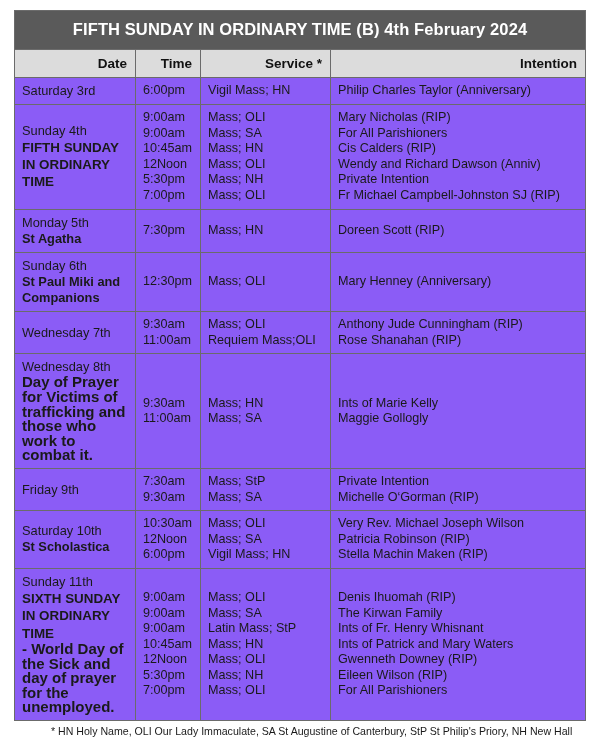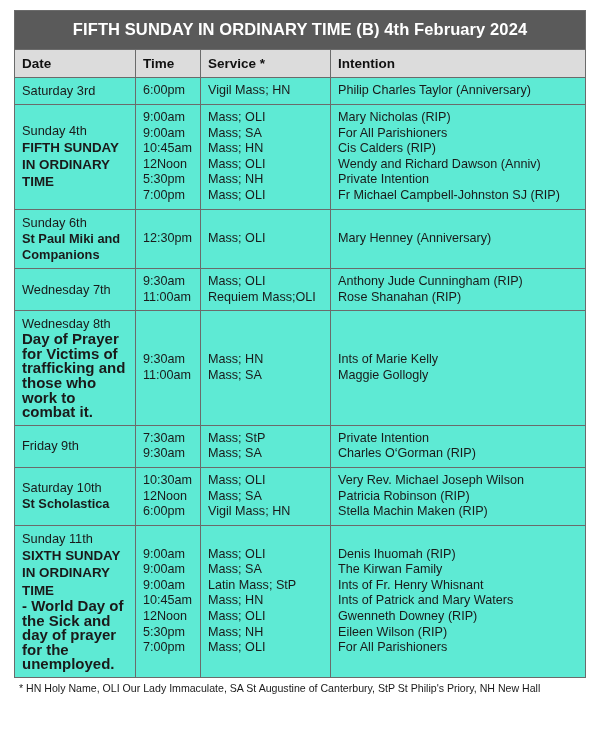--- a/index.html
+++ b/index.html
@@ -46,30 +46,30 @@
     letter-spacing: 0.1px;
     border: none;
   }
 
   
   tr.head-row th {
     background: #dcdcdc;
     color: #111111;
     font-size: 13.5px;
     font-weight: bold;
-    text-align: left;
-    padding: 6px 8px 6px 7px;
+    text-align: right;
+    padding: 6px 8px 6px 24px;
     border: 1px solid #6b6b6b;
     border-top: 1px solid #6b6b6b;
   }
 
   
   table.schedule td.cell {
     border: 1px solid #6b6b6b;
-    background: #5eead4;
+    background: #8b5cf6;
     font-size: 12.6px;
     line-height: 15.6px;
     padding: 5px 7px 5px 7px;
     vertical-align: middle;
     color: #1a1a1a;
   }
   td.cell.date-cell   { vertical-align: middle; }
   td.cell.time-cell   { white-space: nowrap; }
   td.cell.intent-cell { }
 
@@ -100,20 +100,21 @@
   }
 
   
   .footnote {
     margin-top: 4px;
     font-size: 10.6px;
     line-height: 13px;
     color: #1a1a1a;
     padding-left: 5px;
     white-space: nowrap;
+    margin-left: 32px;
   }
 </style>
 </head>
 <body>
 
 <div id="page">
 
   <table class="schedule">
     <colgroup>
       <col class="c-date">
@@ -172,20 +173,35 @@
             <span class="line">Mary Nicholas (RIP)</span>
             <span class="line">For All Parishioners</span>
             <span class="line">Cis Calders (RIP)</span>
             <span class="line">Wendy and Richard Dawson (Anniv)</span>
             <span class="line">Private Intention</span>
             <span class="line">Fr Michael Campbell-Johnston SJ (RIP)</span>
           </td>
         </tr>
         <tr>
           <td class="cell date-cell">
+            <span class="date-main">Monday 5th</span>
+            <span class="date-sub ">St Agatha</span>
+          </td>
+          <td class="cell time-cell">
+            <span class="line">7:30pm</span>
+          </td>
+          <td class="cell service-cell">
+            <span class="line">Mass; HN</span>
+          </td>
+          <td class="cell intent-cell">
+            <span class="line">Doreen Scott (RIP)</span>
+          </td>
+        </tr>
+        <tr>
+          <td class="cell date-cell">
             <span class="date-main">Sunday 6th</span>
             <span class="date-sub ">St Paul Miki and Companions</span>
           </td>
           <td class="cell time-cell">
             <span class="line">12:30pm</span>
           </td>
           <td class="cell service-cell">
             <span class="line">Mass; OLI</span>
           </td>
           <td class="cell intent-cell">
@@ -234,21 +250,21 @@
           <td class="cell time-cell">
             <span class="line">7:30am</span>
             <span class="line">9:30am</span>
           </td>
           <td class="cell service-cell">
             <span class="line">Mass; StP</span>
             <span class="line">Mass; SA</span>
           </td>
           <td class="cell intent-cell">
             <span class="line">Private Intention</span>
-            <span class="line">Charles O‘Gorman (RIP)</span>
+            <span class="line">Michelle O‘Gorman (RIP)</span>
           </td>
         </tr>
         <tr>
           <td class="cell date-cell">
             <span class="date-main">Saturday 10th</span>
             <span class="date-sub ">St Scholastica</span>
           </td>
           <td class="cell time-cell">
             <span class="line">10:30am</span>
             <span class="line">12Noon</span>

